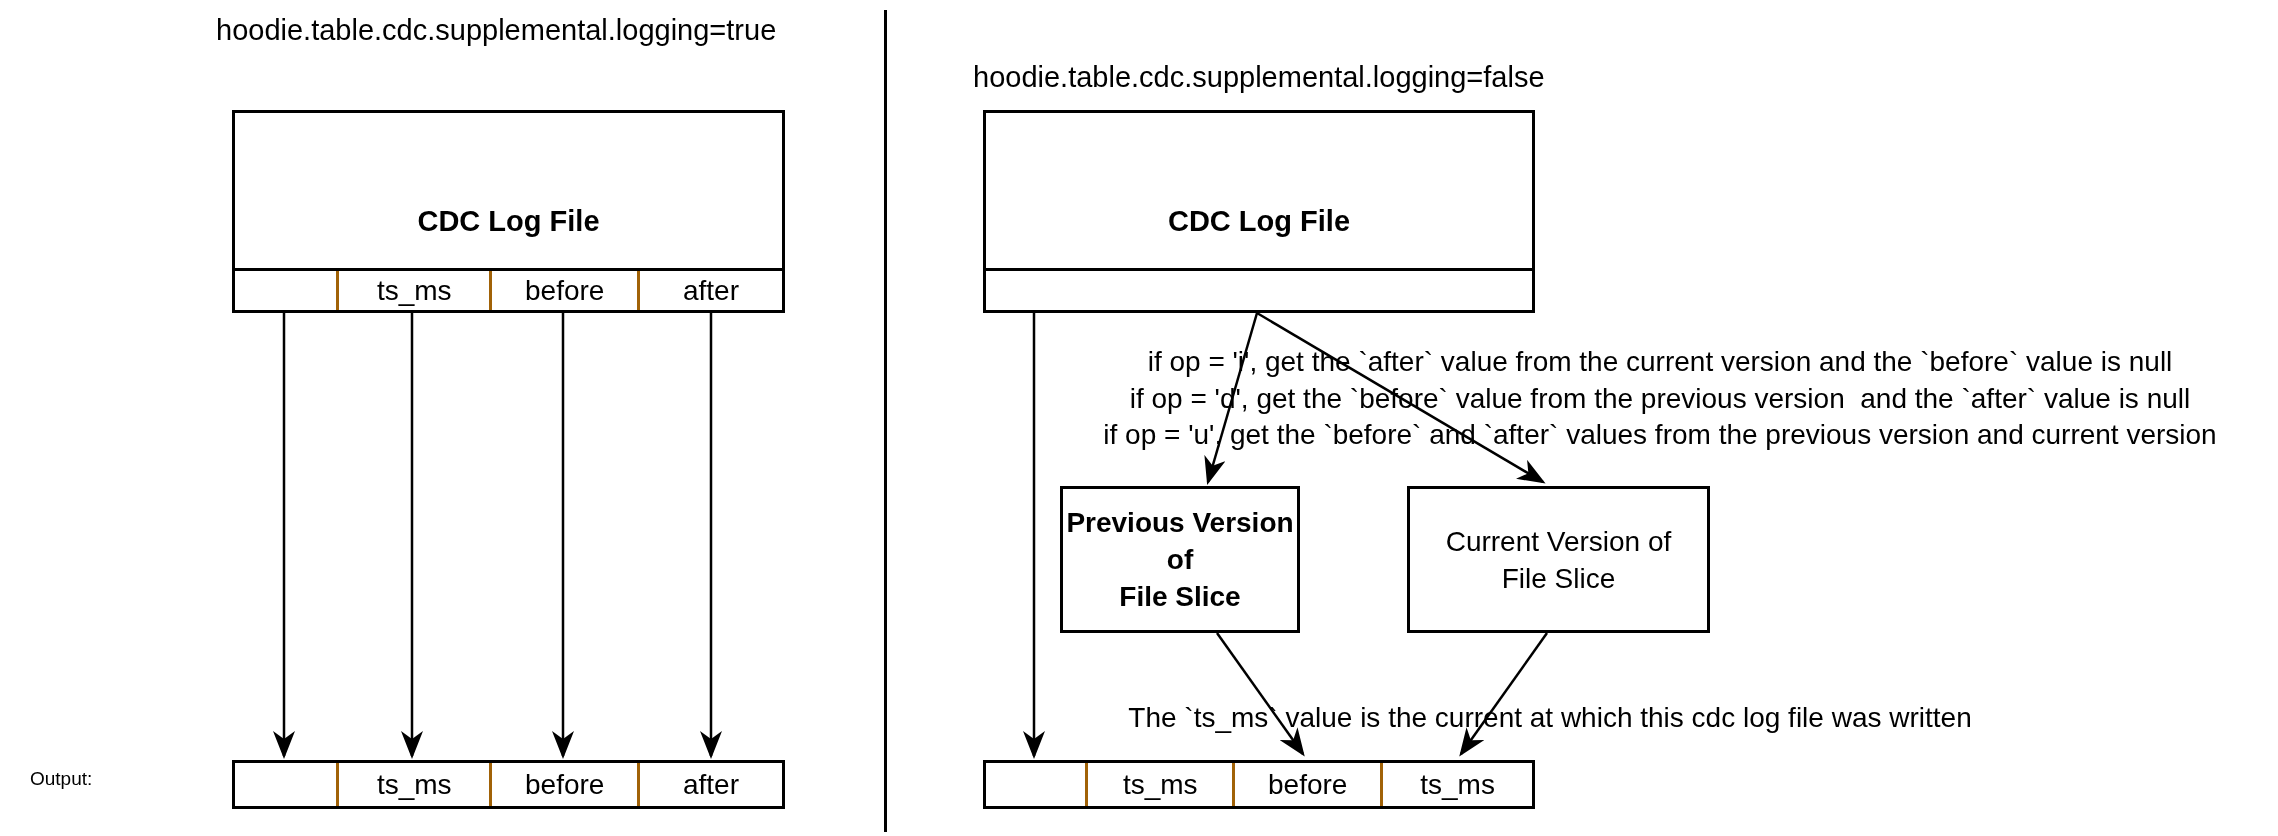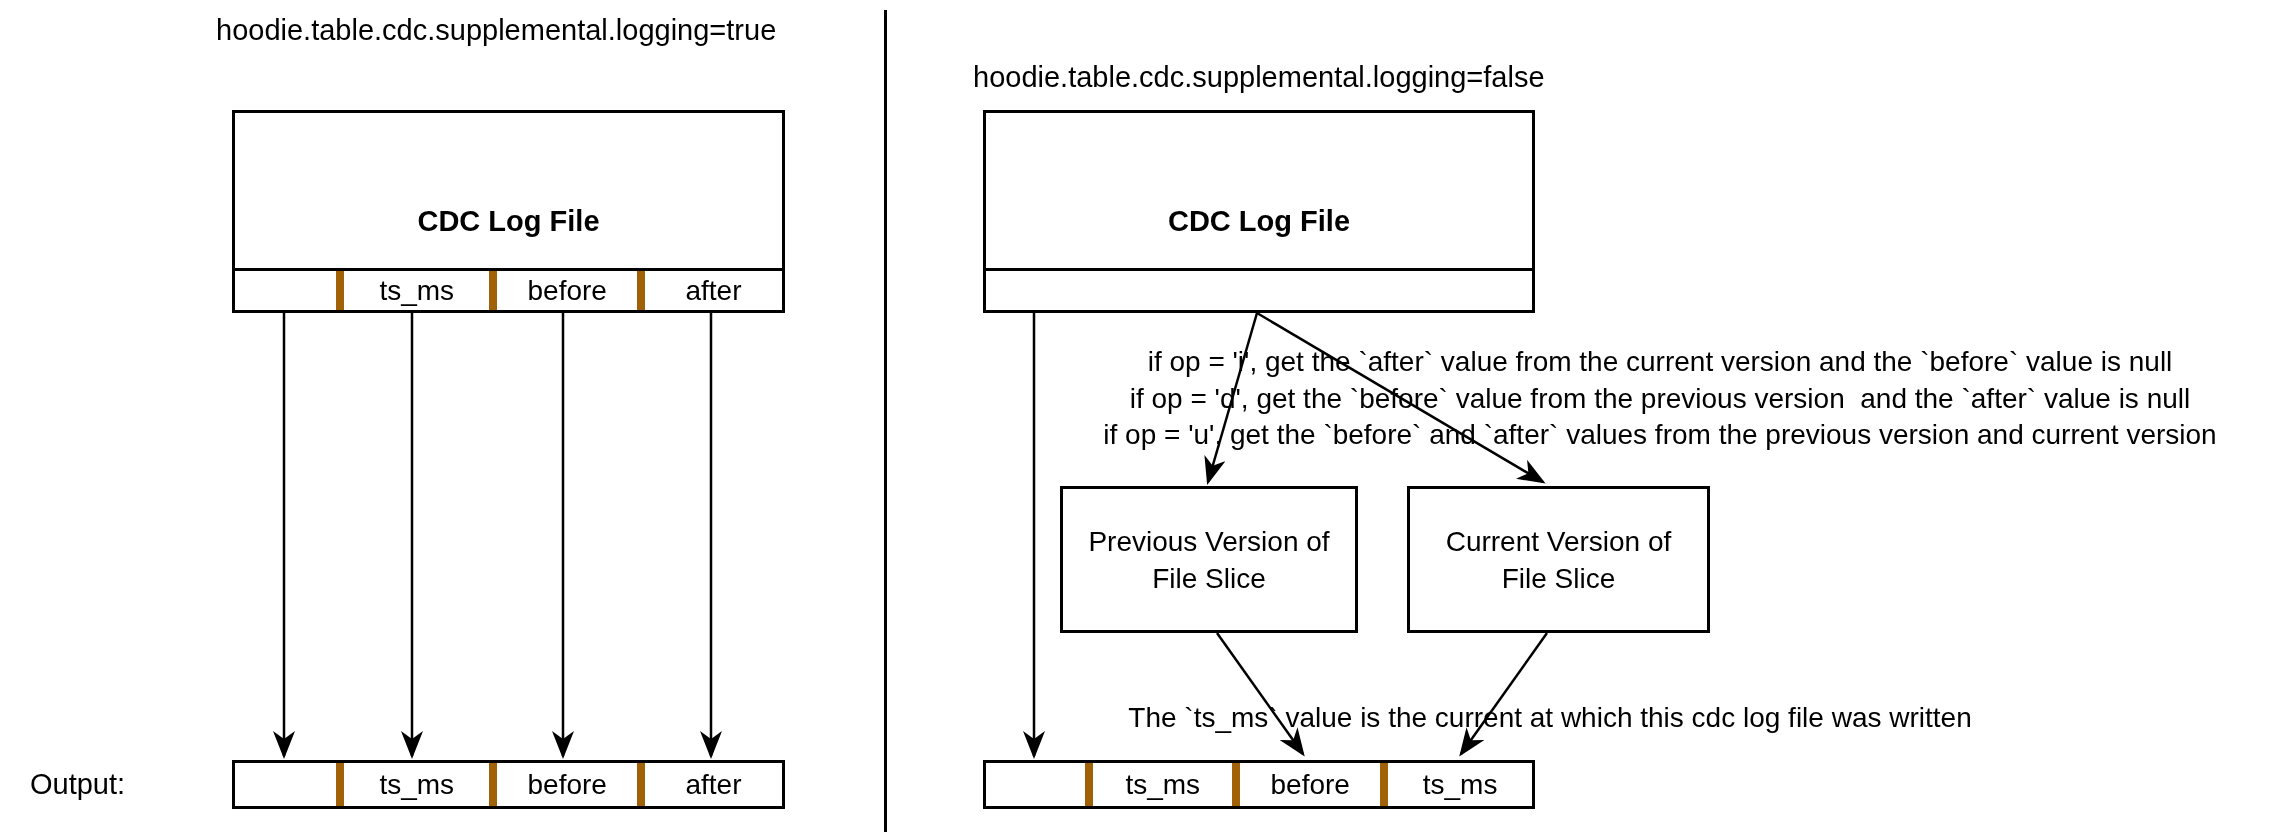--- a/index.html
+++ b/index.html
@@ -42,21 +42,21 @@
     display: flex;
     border: 3px solid #000000;
     background: #ffffff;
     z-index: 2;
   }
   .cell {
     display: flex;
     align-items: center;
     justify-content: center;
     font-size: 28px;
-    border-left: 8px solid #a16207;
+    border-left: 3px solid #a16207;
     overflow: hidden;
     white-space: nowrap;
   }
   .cell:first-child { border-left: none; margin-top: 44px; }
   .slice-box {
     position: absolute;
     border: 3px solid #000000;
     background: #ffffff;
     display: flex;
     flex-direction: column;
@@ -70,21 +70,21 @@
   .annotation {
     position: absolute;
     text-align: center;
     font-size: 28px;
     line-height: 36.5px;
     z-index: 2;
   }
   .rule-line { white-space: pre-wrap; }
   .output-label {
     position: absolute;
-    font-size: 29px;
+    font-size: 19px;
     z-index: 2;
   }
   .divider {
     position: absolute;
     background: #000000;
     z-index: 2;
   }
 </style>
 </head>
 <body>
@@ -145,21 +145,21 @@
   <div class="cell-row" style="left:983px; top:268px; width:552px; height:45px;">
     <div class="cell" style="width:18.2%;">op</div>
   </div>
 
   <div class="annotation" style="left:1040px; top:344px; width:1240px;">
     <div class="rule-line">if op = 'i', get the `after` value from the current version and the `before` value is null</div>
     <div class="rule-line">if op = 'd', get the `before` value from the previous version  and the `after` value is null</div>
     <div class="rule-line">if op = 'u', get the `before` and `after` values from the previous version and current version</div>
   </div>
 
-  <div class="slice-box" style="left:1060px; top:486px; width:298px; height:147px;">
+  <div class="slice-box" style="left:1060px; top:486px; width:240px; height:147px;font-weight:bold;">
     <span>Previous Version of</span>
     <span>File Slice</span>
   </div>
 
   <div class="slice-box" style="left:1407px; top:486px; width:303px; height:147px;">
     <span>Current Version of</span>
     <span>File Slice</span>
   </div>
 
   <div class="annotation" style="left:1060px; top:700px; width:980px;">The `ts_ms` value is the current at which this cdc log file was written</div>

